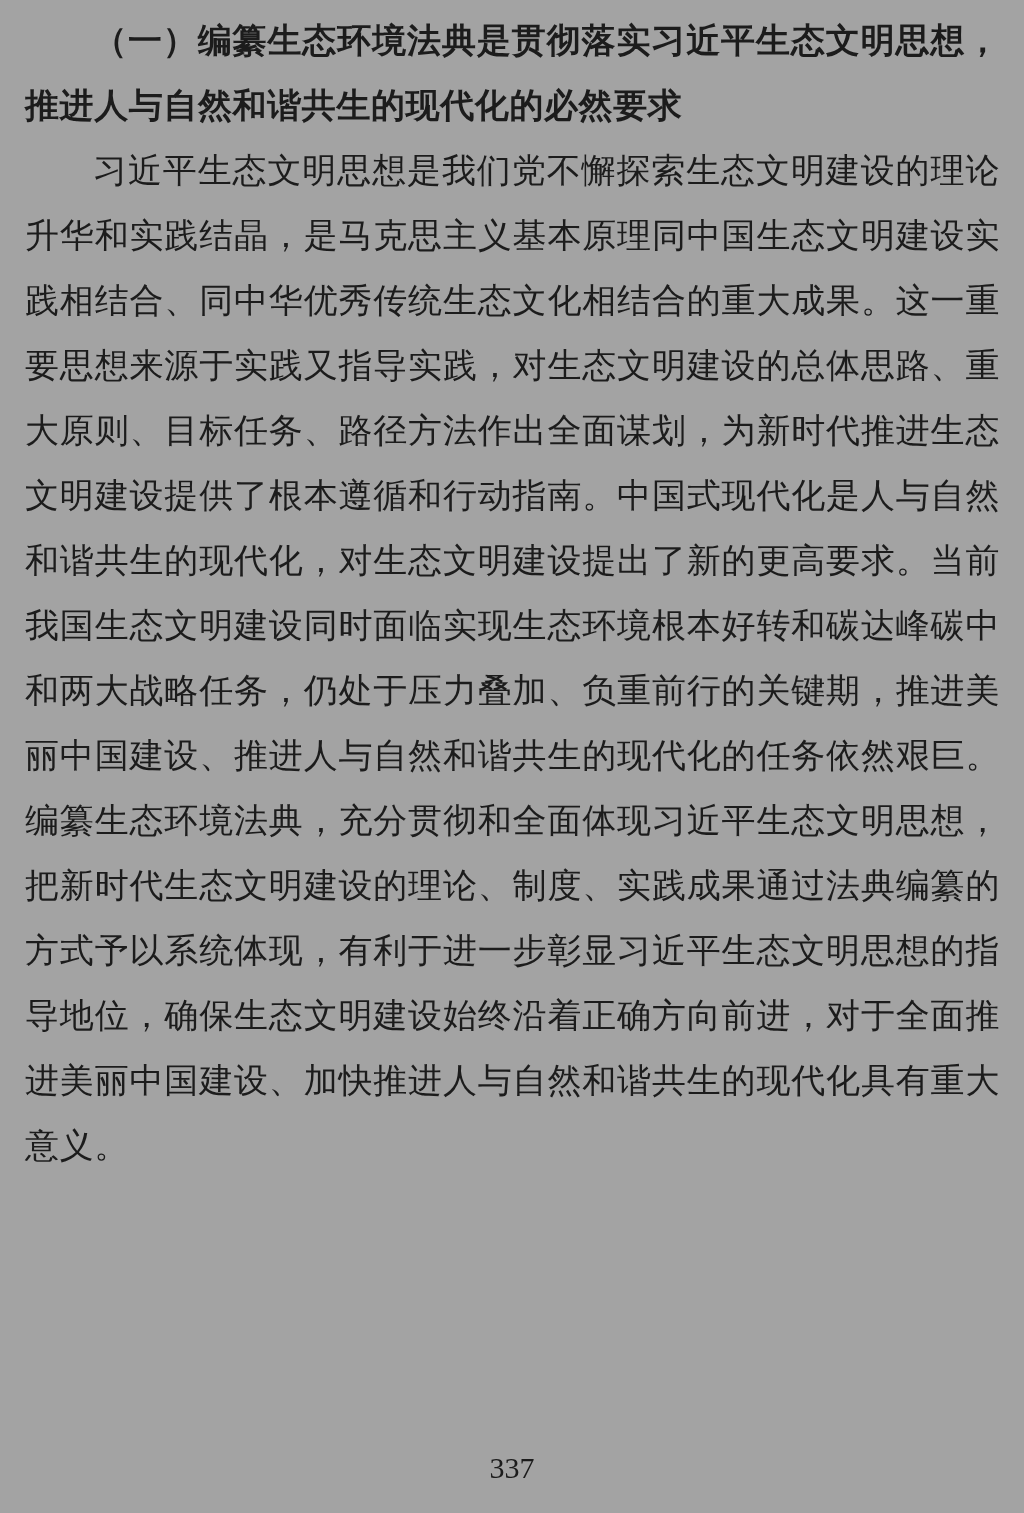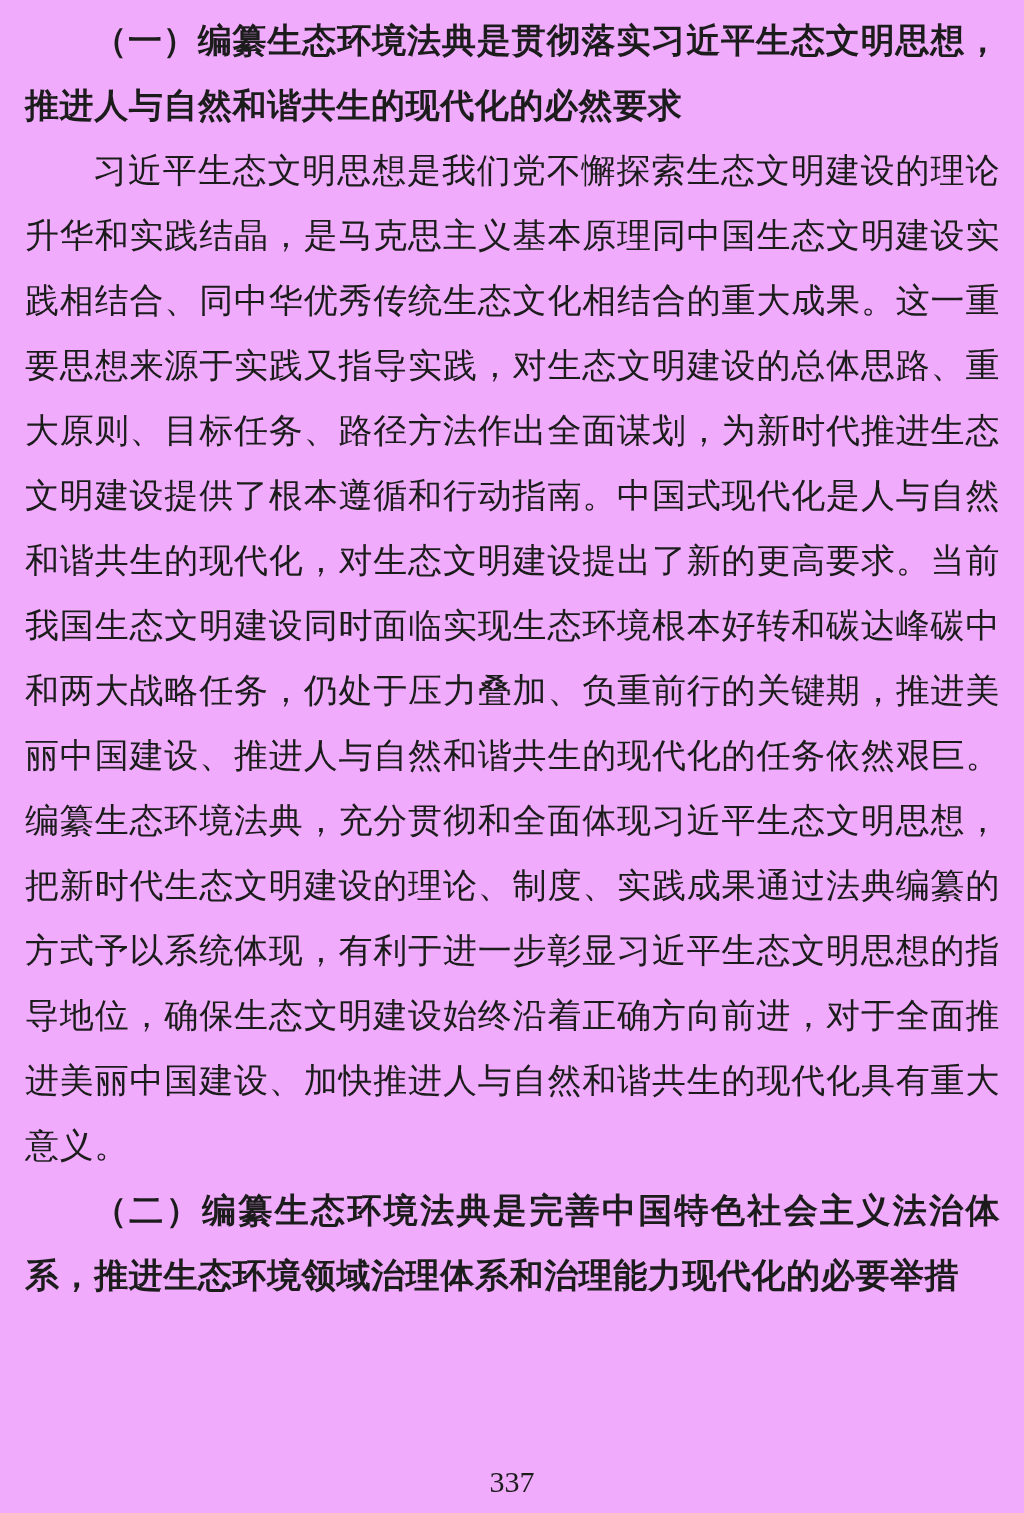--- a/index.html
+++ b/index.html
@@ -4,21 +4,21 @@
 <style>
   html, body {
     margin: 0;
     padding: 0;
     background: #ffffff;
   }
   .page {
     position: relative;
     width: 1024px;
     height: 1513px;
-    background: #f0abfc;
+    background: #a3a3a3;
     overflow: hidden;
   }
   .content {
     position: absolute;
     left: 25px;
     top: 8px;
     width: 975px;
     font-family: "Liberation Serif", "DejaVu Serif", serif;
     font-size: 34px;
     line-height: 65px;
@@ -32,31 +32,30 @@
     margin: 0;
     padding: 0;
     text-indent: 2em;
   }
   .content p.heading {
     font-weight: bold;
   }
   .page-number {
     position: absolute;
     left: 0;
-    bottom: 14px;
+    bottom: 28px;
     width: 100%;
     text-align: center;
     font-family: "Liberation Serif", "DejaVu Serif", serif;
     font-size: 30px;
     color: #1c1c1c;
   }
 </style>
 </head>
 <body>
 
 <div class="page">
   <div class="content">
     <p class="heading">（一）编纂生态环境法典是贯彻落实习近平生态文明思想，推进人与自然和谐共生的现代化的必然要求</p>
     <p class="para">习近平生态文明思想是我们党不懈探索生态文明建设的理论升华和实践结晶，是马克思主义基本原理同中国生态文明建设实践相结合、同中华优秀传统生态文化相结合的重大成果。这一重要思想来源于实践又指导实践，对生态文明建设的总体思路、重大原则、目标任务、路径方法作出全面谋划，为新时代推进生态文明建设提供了根本遵循和行动指南。中国式现代化是人与自然和谐共生的现代化，对生态文明建设提出了新的更高要求。当前我国生态文明建设同时面临实现生态环境根本好转和碳达峰碳中和两大战略任务，仍处于压力叠加、负重前行的关键期，推进美丽中国建设、推进人与自然和谐共生的现代化的任务依然艰巨。编纂生态环境法典，充分贯彻和全面体现习近平生态文明思想，把新时代生态文明建设的理论、制度、实践成果通过法典编纂的方式予以系统体现，有利于进一步彰显习近平生态文明思想的指导地位，确保生态文明建设始终沿着正确方向前进，对于全面推进美丽中国建设、加快推进人与自然和谐共生的现代化具有重大意义。</p>
-    <p class="heading">（二）编纂生态环境法典是完善中国特色社会主义法治体系，推进生态环境领域治理体系和治理能力现代化的必要举措</p>
   </div>
   <div class="page-number">337</div>
 </div>
 
 </body></html>

